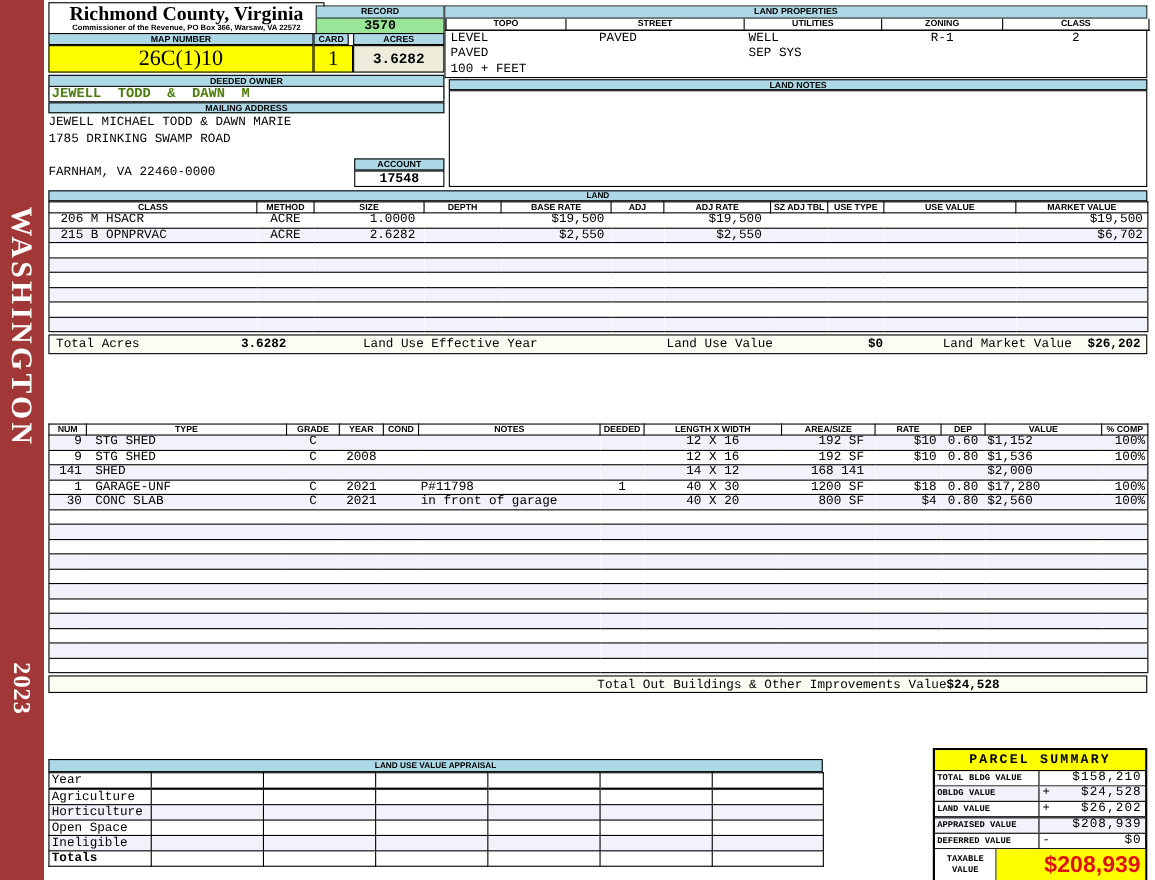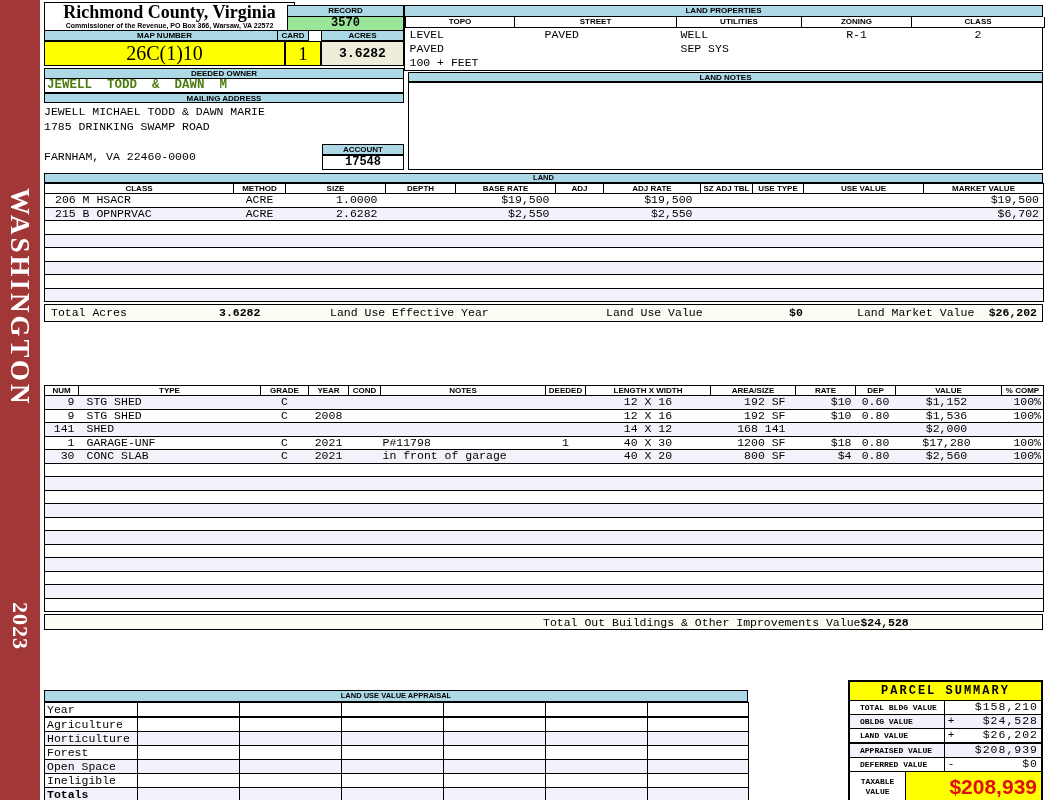--- a/index.html
+++ b/index.html
@@ -20,21 +20,21 @@
               box-sizing:border-box;text-align:center;background:#fff;}
   .county-name{font-family:"Liberation Serif",serif;font-size:18px;font-weight:bold;line-height:19px;}
   .county-sub{font-size:7px;font-weight:bold;line-height:8px;}
 
   .record-box{position:absolute;left:287px;top:5px;width:117px;border:1px solid #000;box-sizing:border-box;}
   .record-head{background:#ADD8E6;font-size:8px;font-weight:bold;text-align:center;line-height:10px;border-bottom:1px solid #000;}
   .record-val{background:#99E699;font-family:"Liberation Mono",monospace;font-weight:bold;font-size:12px;
               text-align:center;line-height:13px;}
 
   .mapnum-head{left:44px;top:30px;width:241px;height:11px;}
-  .card-head{left:277px;top:30px;width:32px;height:11px;}
+  .card-head{left:285px;top:30px;width:32px;height:11px;}
   .acres-head{left:321px;top:30px;width:83px;height:11px;}
   .val-cell{position:absolute;top:41px;height:25px;border:1px solid #000;box-sizing:border-box;
             text-align:center;}
   .mapnum-val{left:44px;width:241px;background:#FFFF00;font-family:"Liberation Serif",serif;
               font-size:20px;line-height:23px;}
   .card-val{left:285px;width:36px;background:#FFFF00;font-family:"Liberation Serif",serif;
             font-size:19px;line-height:23px;}
   .acres-val{left:321px;width:83px;background:#EEEDDB;font-family:"Liberation Mono",monospace;
              font-weight:bold;font-size:13px;line-height:23px;}
 
@@ -87,21 +87,21 @@
   .land-table td:nth-child(7){text-align:right;padding-right:8px;}
   .land-table td:nth-child(10){text-align:right;}
   .land-table td:nth-child(11){text-align:right;padding-right:4px;}
 
   .ob-table td:nth-child(1){text-align:right;padding-right:4px;}
   .ob-table td:nth-child(2){padding-left:8px;}
   .ob-table td:nth-child(3),.ob-table td:nth-child(4),.ob-table td:nth-child(5),
   .ob-table td:nth-child(7),.ob-table td:nth-child(8),.ob-table td:nth-child(11){text-align:center;}
   .ob-table td:nth-child(9){text-align:right;padding-right:10px;}
   .ob-table td:nth-child(10){text-align:right;padding-right:4px;}
-  .ob-table td:nth-child(12){text-align:center;padding-right:6px;}
+  .ob-table td:nth-child(12){text-align:left;padding-right:6px;}
   .ob-table td:nth-child(13){text-align:right;padding-right:2px;}
 
   .total-row{position:relative;margin-top:2px;height:16px;border:1px solid #000;background:#FCFCF4;
              font-family:"Liberation Mono",monospace;font-size:11.5px;line-height:15px;box-sizing:content-box;}
   .total-row .b{font-weight:bold;}
   .land-total span{position:absolute;white-space:pre;}
   .ob-total{display:flex;padding:0 5px 0 498px;box-sizing:border-box;}
 
   
   .luva{position:absolute;left:44px;top:690px;width:704px;}
@@ -113,21 +113,21 @@
   .luva-table tr:last-child td:first-child{font-weight:bold;}
 
   
   .psummary{position:absolute;left:848px;top:680px;width:195px;border:2px solid #000;background:#fff;box-sizing:border-box;}
   .ps-title{background:#FFFF00;border-bottom:1px solid #000;font-family:"Liberation Mono",monospace;
             font-weight:bold;font-size:12px;letter-spacing:2px;text-align:center;line-height:18px;}
   .ps-row{display:flex;border-bottom:1px solid #000;height:13px;}
   .ps-row:nth-child(odd){background:#F2F2FA;}
   .ps-row.sum{border-top:1px solid #000;}
   .ps-label{width:95px;border-right:1px solid #000;font-family:"Liberation Mono",monospace;
-            font-weight:bold;font-size:8px;line-height:13px;padding-left:10px;box-sizing:border-box;}
+            font-weight:bold;font-size:8px;line-height:13px;padding-left:2px;box-sizing:border-box;}
   .ps-op{width:12px;font-family:"Liberation Mono",monospace;font-size:11px;line-height:12px;text-align:center;}
   .ps-val{flex:1;font-family:"Liberation Mono",monospace;font-size:11.5px;line-height:12px;
           text-align:right;padding-right:3px;letter-spacing:1px;}
   .ps-taxrow{display:flex;height:29px;background:#fff;}
   .ps-taxlabel{width:56px;border-right:1px solid #000;font-family:"Liberation Mono",monospace;
                font-weight:bold;font-size:8px;line-height:10px;text-align:center;
                display:flex;align-items:center;justify-content:center;box-sizing:border-box;}
   .ps-taxval{flex:1;background:#FFFF00;color:#DD1111;font-weight:bold;font-size:21px;line-height:29px;
              text-align:right;padding-right:4px;font-family:"Liberation Sans",sans-serif;}
 </style>
@@ -676,29 +676,20 @@
             <td>Agriculture</td>
             <td></td>
             <td></td>
             <td></td>
             <td></td>
             <td></td>
             <td></td>
           </tr>
           <tr>
             <td>Horticulture</td>
-            <td></td>
-            <td></td>
-            <td></td>
-            <td></td>
-            <td></td>
-            <td></td>
-          </tr>
-          <tr>
-            <td>Forest</td>
             <td></td>
             <td></td>
             <td></td>
             <td></td>
             <td></td>
             <td></td>
           </tr>
           <tr>
             <td>Open Space</td>
             <td></td>

